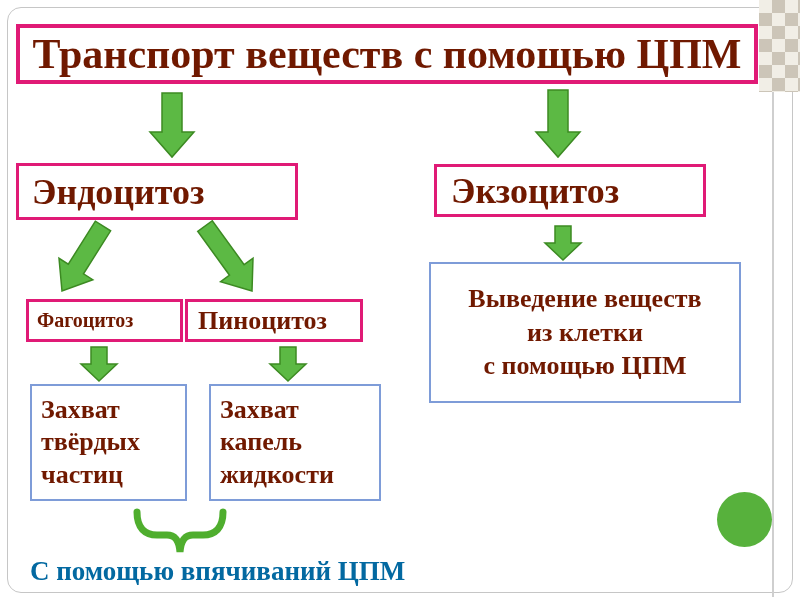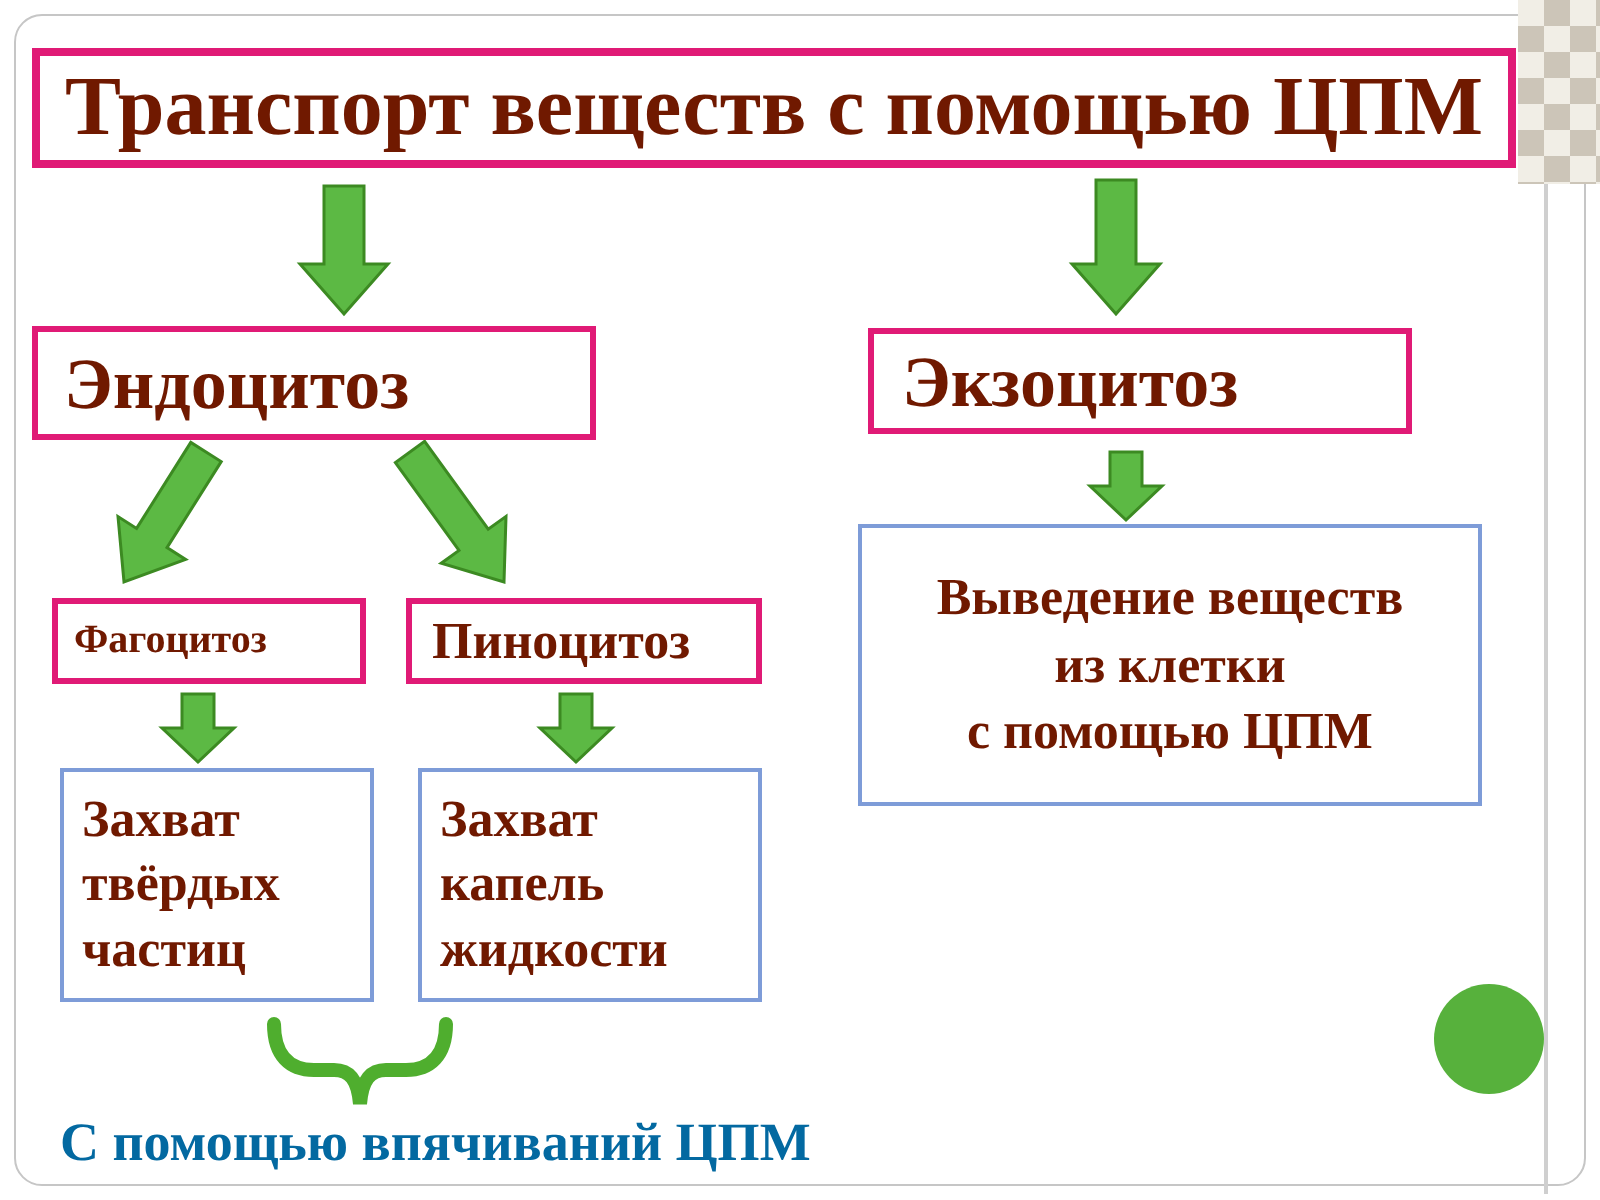--- a/index.html
+++ b/index.html
@@ -47,21 +47,21 @@
 
   .title-box {
     left:16px; top:24px; width:742px; height:60px;
     border-width:4px;
     justify-content:center;
     font-size:42px;
   }
   .endo-box { left:16px;  top:163px; width:282px; height:57px; font-size:36px; padding-left:13px; }
   .exo-box  { left:434px; top:164px; width:272px; height:53px; font-size:36px; padding-left:14px; }
   .phago-box{ left:26px;  top:299px; width:157px; height:43px; font-size:20px; padding-left:8px; }
-  .pino-box { left:203px; top:299px; width:178px; height:43px; font-size:26px; padding-left:10px; }
+  .pino-box { left:185px; top:299px; width:178px; height:43px; font-size:26px; padding-left:10px; }
 
   .phago-res{ left:30px;  top:384px; width:157px; height:117px; font-size:26px; line-height:1.25; padding-left:9px; }
   .pino-res { left:209px; top:384px; width:172px; height:117px; font-size:26px; line-height:1.25; padding-left:9px; }
   .exo-res  {
     left:429px; top:262px; width:312px; height:141px;
     font-size:26px; line-height:1.3;
     justify-content:center; text-align:center;
   }
 
   .bottom-note {

